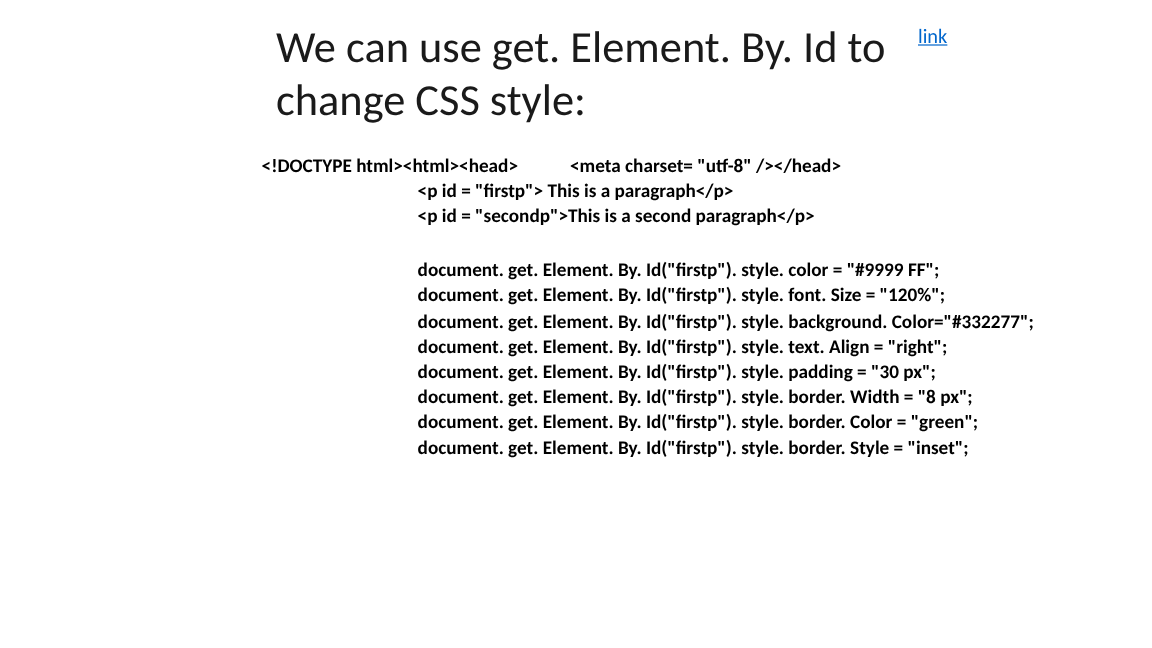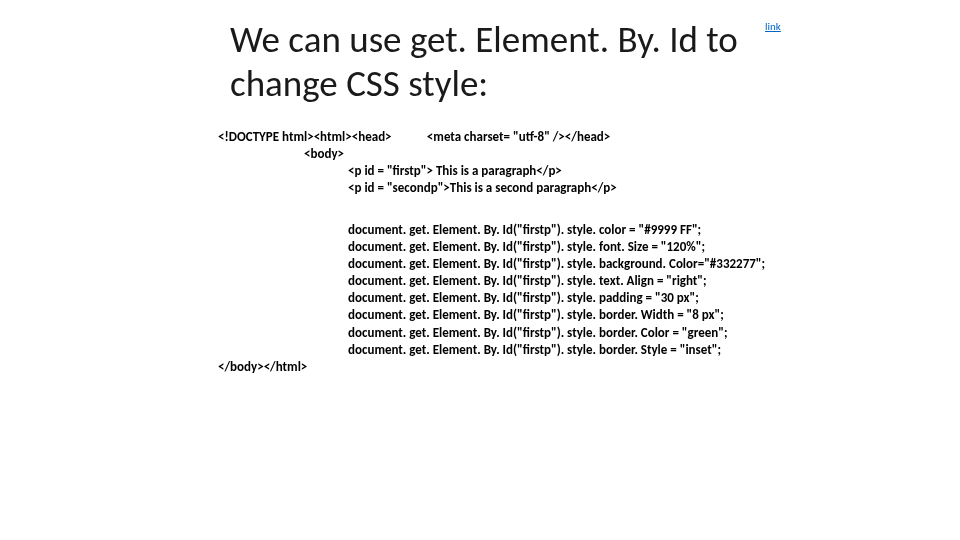--- a/index.html
+++ b/index.html
@@ -20,57 +20,55 @@
     .title {
       font-size: 37px;
       font-weight: 400;
       line-height: 1.18;
       color: #1a1a1a;
     }
     .link {
       position: absolute;
       left: 765px;
       top: 20px;
-      font-size: 11px;
+      font-size: 17px;
       color: #0066cc;
       text-decoration: underline;
       cursor: pointer;
     }
     .code-block {
       position: absolute;
       left: 218px;
       top: 128px;
       width: 720px;
-      font-size: 13px;
+      font-size: 16px;
       font-weight: 600;
       line-height: 1.32;
       color: #000;
     }
     .line { white-space: pre; }
     .tab1 { padding-left: 86px; }
     .tab2 { padding-left: 130px; }
     .gap1 { height: 24px; }
   </style>
 </head>
 <body>
 
 <div class="title-wrap">
   <div class="title">We can use get. Element. By. Id to change CSS style:</div>
 </div>
 
 <a class="link">link</a>
 
 <div class="code-block">
   <div class="line"><span>&lt;!DOCTYPE html&gt;&lt;html&gt;&lt;head&gt;</span>            <span>&lt;meta charset= "utf-8" /&gt;&lt;/head&gt;</span></div>
-  <div class="line tab1">&lt;body&gt;</div>
   <div class="line tab2">&lt;p id = "firstp"&gt; This is a paragraph&lt;/p&gt;</div>
   <div class="line tab2">&lt;p id = "secondp"&gt;This is a second paragraph&lt;/p&gt;</div>
   <div class="gap1"></div>
   <div class="line tab2">document. get. Element. By. Id("firstp"). style. color = "#9999 FF";</div>
   <div class="line tab2">document. get. Element. By. Id("firstp"). style. font. Size = "120%";</div>
   <div class="line tab2">document. get. Element. By. Id("firstp"). style. background. Color="#332277";</div>
   <div class="line tab2">document. get. Element. By. Id("firstp"). style. text. Align = "right";</div>
   <div class="line tab2">document. get. Element. By. Id("firstp"). style. padding = "30 px";</div>
   <div class="line tab2">document. get. Element. By. Id("firstp"). style. border. Width = "8 px";</div>
   <div class="line tab2">document. get. Element. By. Id("firstp"). style. border. Color = "green";</div>
   <div class="line tab2">document. get. Element. By. Id("firstp"). style. border. Style = "inset";</div>
-  <div class="line">&lt;/body&gt;&lt;/html&gt;</div>
 </div>
 
 </body></html>

